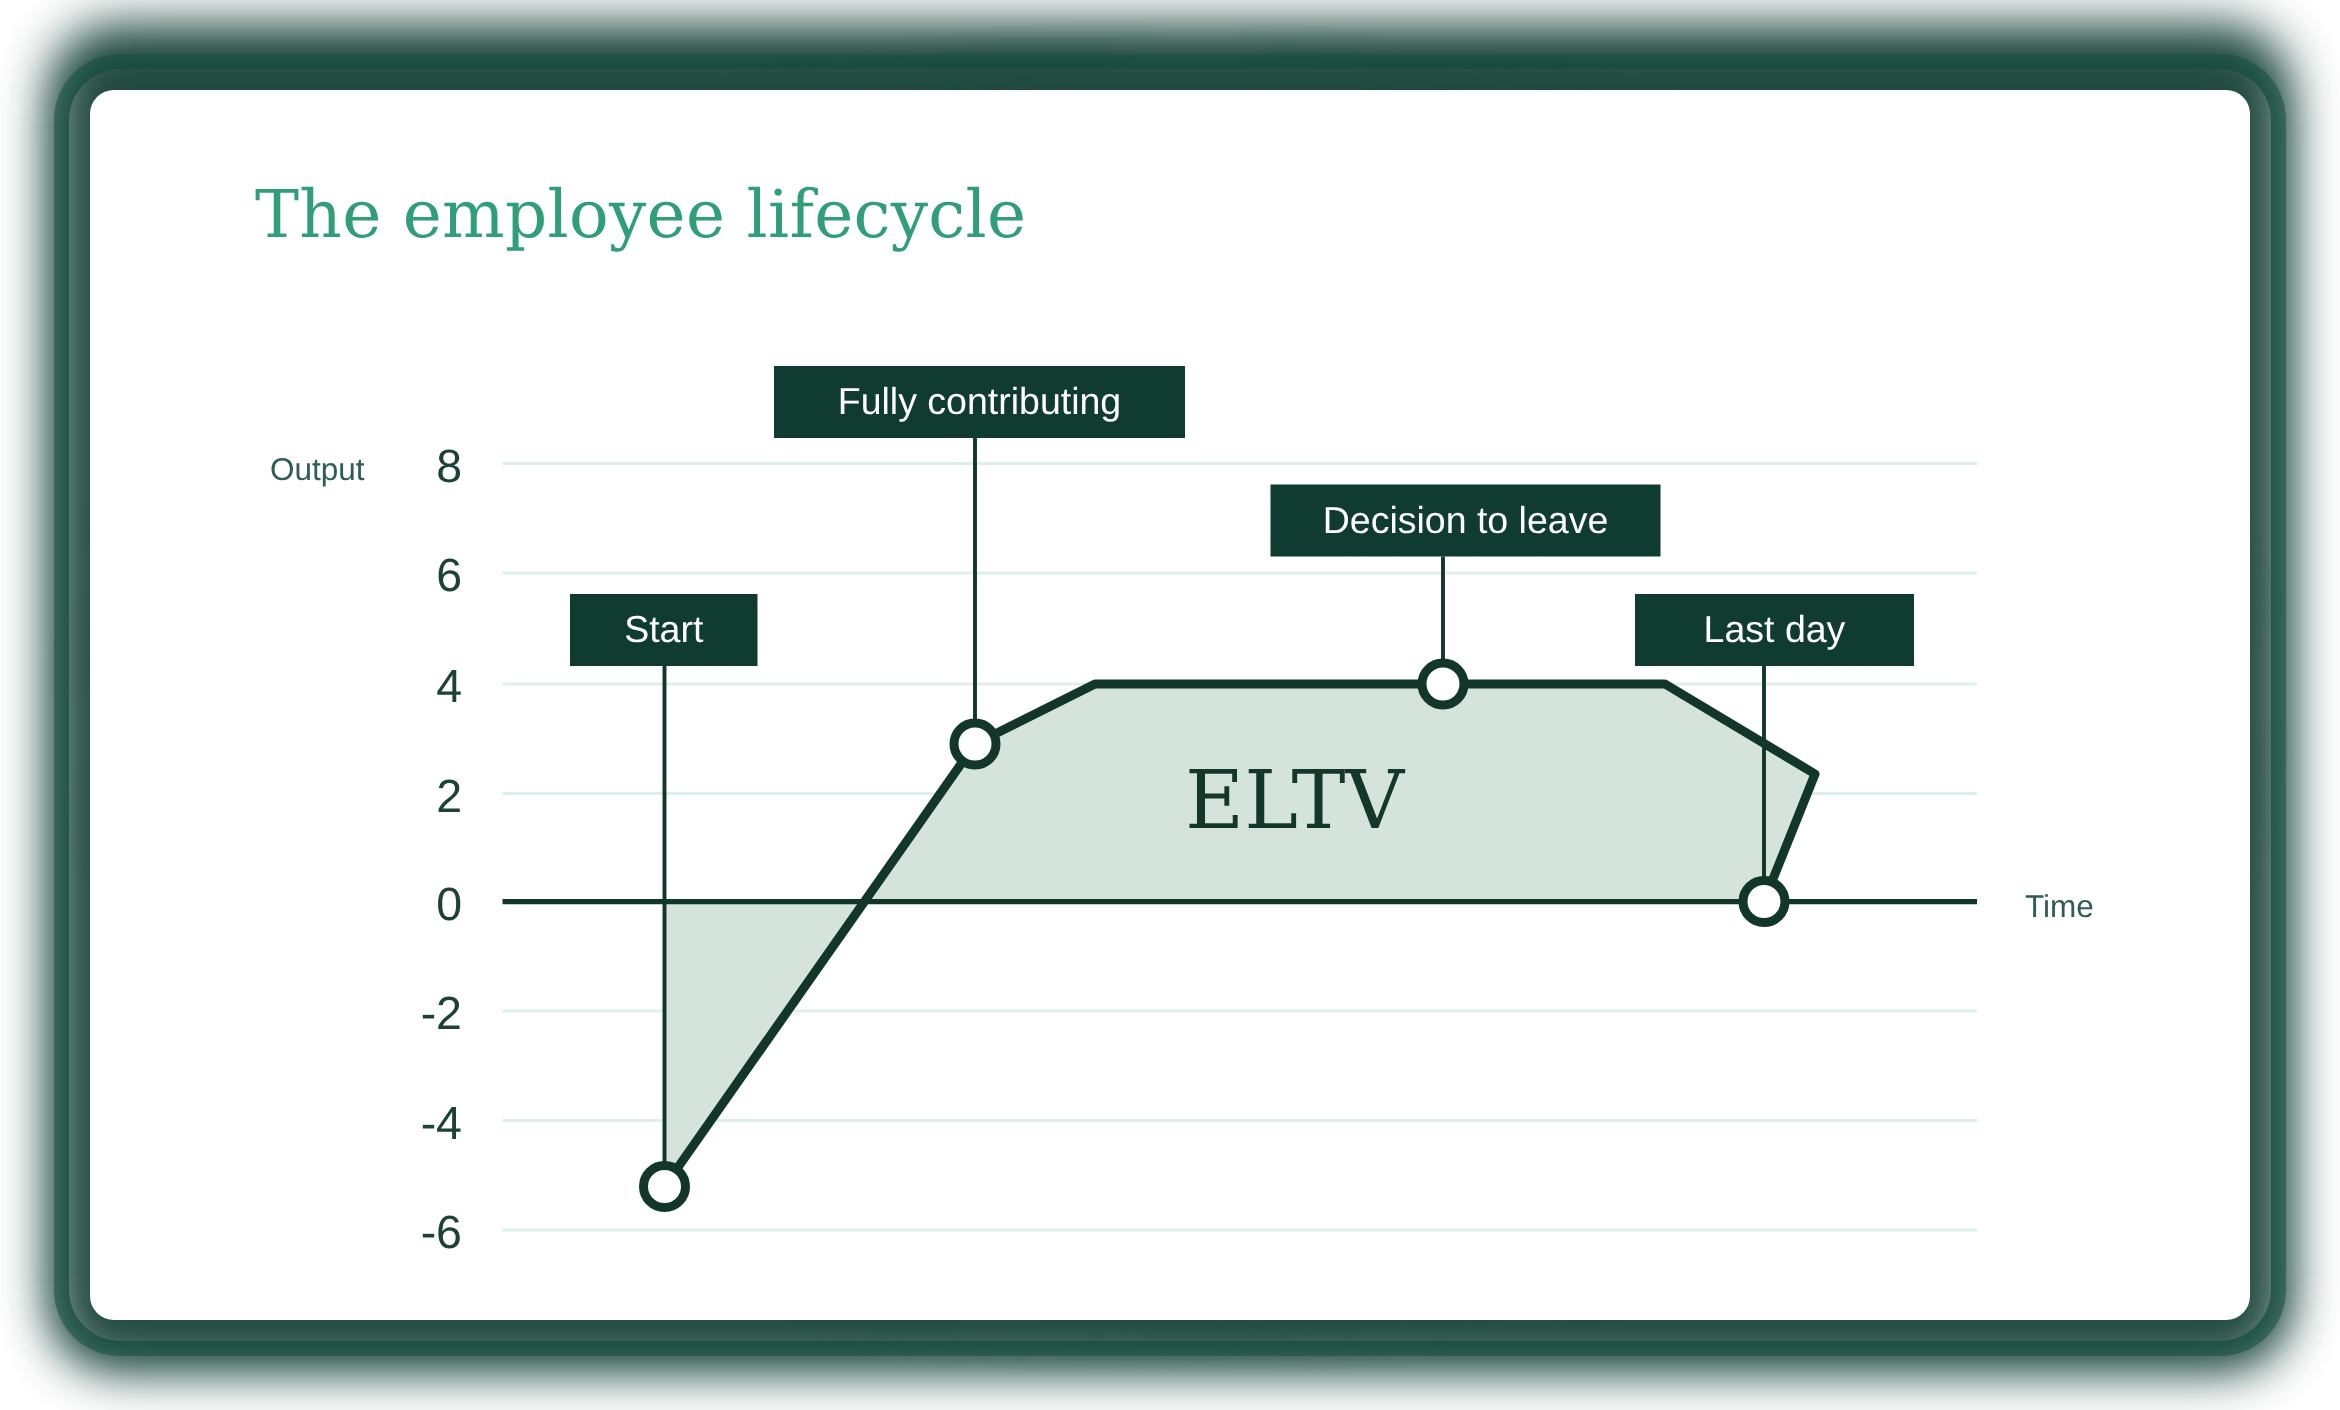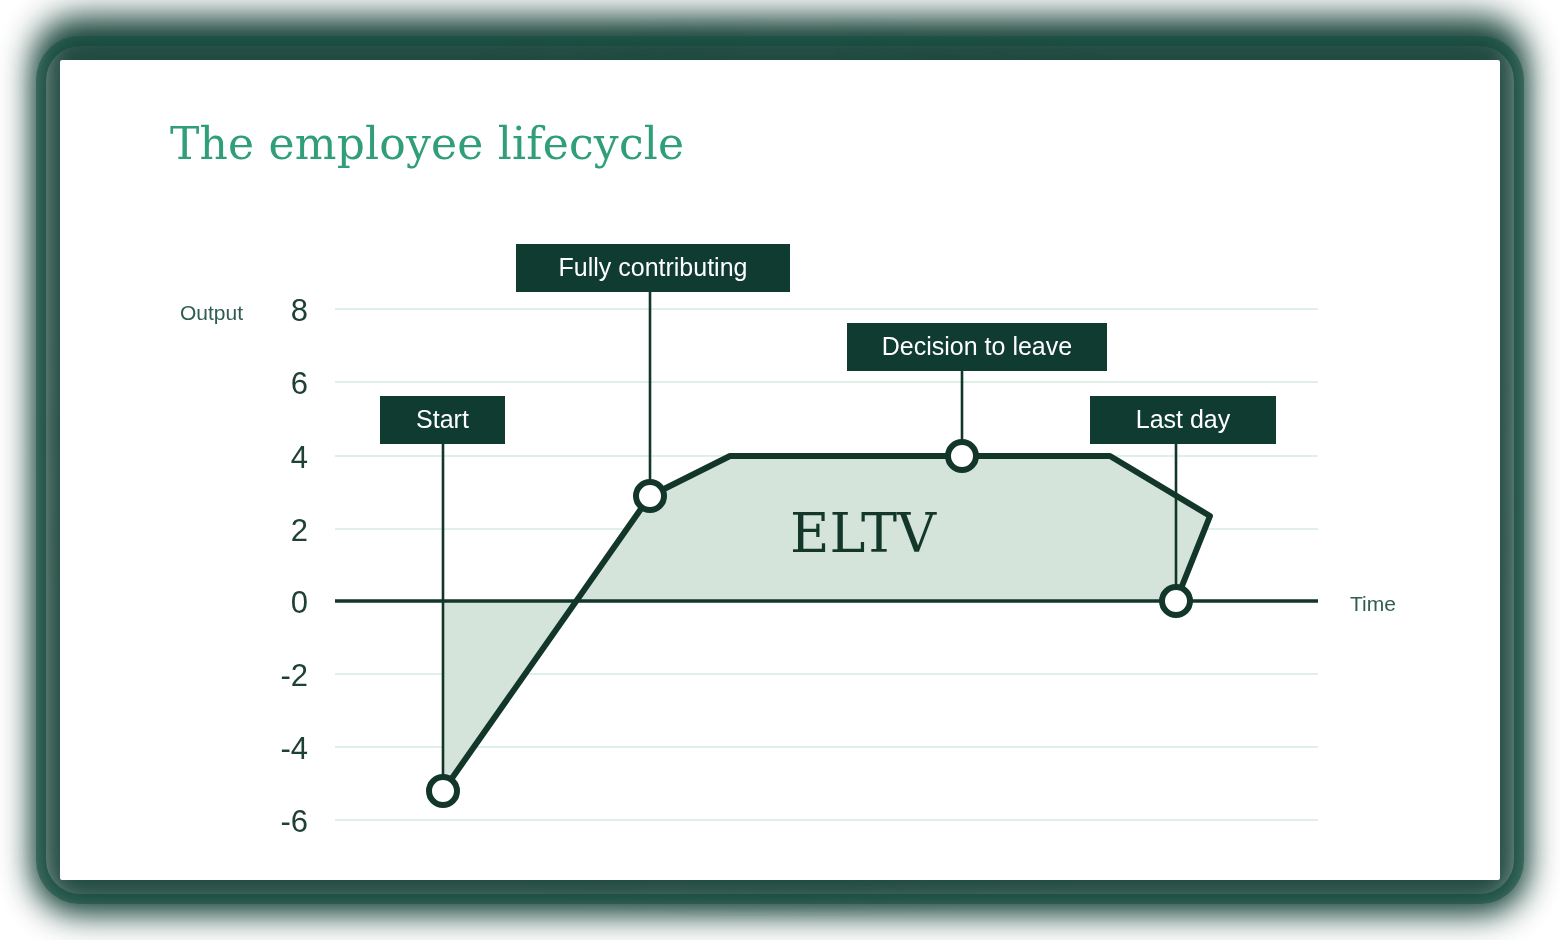--- a/index.html
+++ b/index.html
@@ -53,21 +53,21 @@
     border-radius: 34px;
     box-shadow: 0 0 0 10px rgba(22,80,66,.55), 0 0 26px 10px rgba(18,66,54,.55);
   }
 
   
   .card {
     position: absolute;
     left: 60px; top: 60px;
     width: 1440px; height: 820px;
     background: #ffffff;
-    border-radius: 2px;
+    border-radius: 16px;
     overflow: hidden;
   }
 
   .chart-title {
     position: absolute;
     left: 110px; top: 58px;
     font-family: "DejaVu Serif", "Liberation Serif", serif;
     font-size: 44px;
     letter-spacing: .2px;
     color: #2f9e79;

